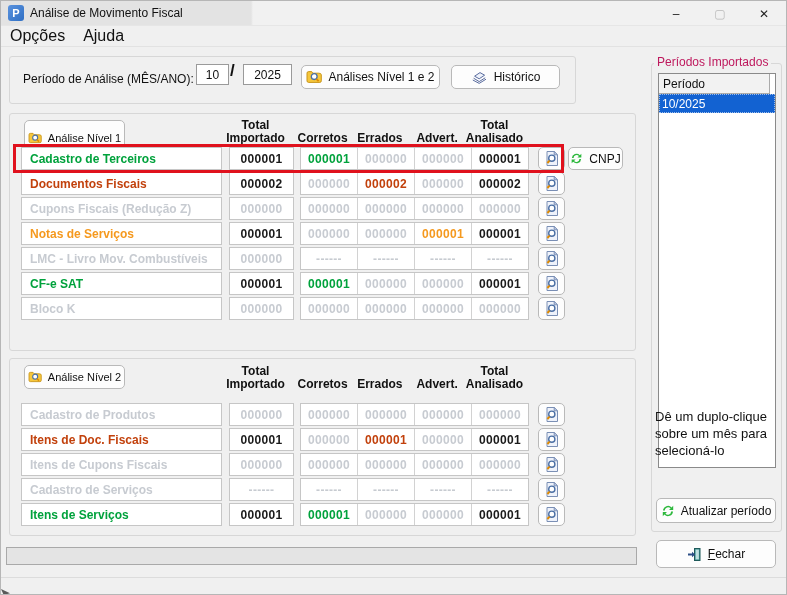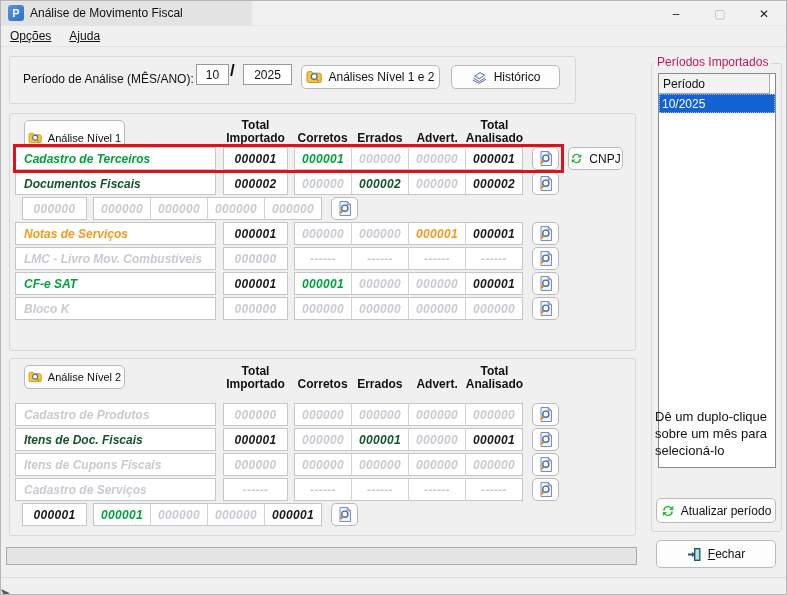--- a/index.html
+++ b/index.html
@@ -14,55 +14,55 @@
   .app-icon { width:16px; height:16px; margin:0 6px 0 7px; background:linear-gradient(135deg,#5b93de,#2f6fc4);
     border-radius:3px; color:#fff; font-size:11px; font-weight:bold; display:flex; align-items:center; justify-content:center; }
   .title-text { font-size:12px; color:#111; }
   .win-btns { position:absolute; right:0; top:0; height:25px; display:flex; }
   .win-btn { width:44px; height:25px; display:flex; align-items:center; justify-content:center; font-size:12px; color:#222; }
   .win-btn.max { color:#b9b9b9; }
 
   
   .menubar { position:absolute; left:0; top:25px; width:100%; height:21px; display:flex; align-items:center;
     background:#f0f0f0; border-bottom:1px solid #e2e2e2; }
-  .menu-item { font-size:12px; color:#111; padding:2px 9px;text-decoration:underline; }
+  .menu-item { font-size:16px; color:#111; padding:2px 9px; }
 
   
   .panel { position:absolute; border:1px solid #d7d7d7; border-radius:3px; background:transparent; }
   .btn { position:absolute; background:#fdfdfd; border:1px solid #b9b9b9; border-radius:5px;
     font-size:12px; color:#111; display:flex; align-items:center; justify-content:center; gap:6px;
     font-family:"Liberation Sans",sans-serif; cursor:default; }
   .btn svg { flex:0 0 auto; }
 
   
   .period-label { position:absolute; left:22px; top:71px; font-size:12px; color:#111; }
   .field { position:absolute; background:#fff; border:1px solid #9a9a9a; font-size:12px; color:#111;
     display:flex; align-items:center; justify-content:center; }
   .slash { position:absolute; left:229px; top:60px; font-size:17px; font-weight:bold; color:#111; }
 
   
   .thead { position:absolute; left:222px; width:300px; display:flex; align-items:flex-end; }
   .th { font-size:12px; font-weight:bold; color:#111; text-align:center; white-space:pre-line; line-height:13px; }
   .th.w-tot { width:65px; } .th-gap { width:6px; } .th.w-col { width:57.25px; }
 
   
-  .rows { position:absolute; left:14px;font-style:italic; }
+  .rows { position:absolute; left:20px; }
   .trow { display:flex; height:23px; margin-bottom:2px; align-items:stretch; }
   .cell { background:#fff; border:1px solid #c6c6c6; display:flex; align-items:center; font-size:12px; font-weight:bold; }
   .cell.lbl { width:201px; padding-left:8px; }
   .sp7 { width:7px; } .sp6 { width:6px; } .sp9 { width:9px; }
   .cell.tot { width:65px; justify-content:center; }
   .cgroup { display:flex; width:229px; border:1px solid #c6c6c6; background:#fff; }
   .cgroup .val.g { flex:1; border:none; border-left:1px solid #d2d2d2; justify-content:center; background:transparent; }
   .cgroup .val.g:first-child { border-left:none; }
   .val { display:flex; align-items:center; font-size:12px; font-weight:bold; letter-spacing:.3px; }
   .magbtn { width:27px; height:23px; background:#fdfdfd; border:1px solid #b9b9b9; border-radius:5px;
     display:flex; align-items:center; justify-content:center; padding:0; }
 
-  .c-black { color:#1a1a1a; } .c-green { color:#00a23c; } .c-red { color:#14532d; }
+  .c-black { color:#1a1a1a; } .c-green { color:#00a23c; } .c-red { color:#c2410c; }
   .c-orange { color:#f5991e; } .c-grey { color:#c7cbd1; }
 
   .hl-rect { position:absolute; left:12px; top:143px; width:551px; height:29px;
     border:3px solid #e0111d; pointer-events:none; z-index:6; }
 
   
   .grp-label { position:absolute; font-size:12px; color:#be185d; background:#f0f0f0; padding:0 3px; z-index:2; }
   .listbox { position:absolute; left:657px; top:72px; width:118px; height:395px; background:#fff; border:1px solid #8a8a8a; }
   .list-header { height:20px; width:calc(100% - 5px); background:#f2f2f2; border-right:1px solid #aaa; border-bottom:1px solid #aaa;
     font-size:12px; color:#111; display:flex; align-items:center; padding-left:4px; }
@@ -176,20 +176,21 @@
       <svg width="16" height="17" viewBox="0 0 16 17">
         <path d="M3 1.5 h7.2 l3.3 3.3 V15.5 H3 z" fill="#eef2fb" stroke="#7a8fb5" stroke-width="1"></path>
         <path d="M10.2 1.5 l3.3 3.3 h-3.3 z" fill="#cfd9ee" stroke="#7a8fb5" stroke-width="1"></path>
         <circle cx="7.8" cy="8.2" r="3.1" fill="#ffffff" stroke="#4a6fa5" stroke-width="1.4"></circle>
         <line x1="5.6" y1="10.6" x2="3.4" y2="13" stroke="#e08a00" stroke-width="2"></line>
       </svg>
     </button>
   </div>
 
   <div class="trow">
+    <div class="cell lbl c-grey">Cupons Fiscais (Redução Z)</div>
     <div class="sp7"></div>
     <div class="cell tot val c-grey">000000</div>
     <div class="sp6"></div>
     <div class="cgroup">
       <div class="val g c-grey">000000</div>
       <div class="val g c-grey">000000</div>
       <div class="val g c-grey">000000</div>
       <div class="val g c-grey">000000</div>
     </div>
     <div class="sp9"></div>
@@ -402,20 +403,21 @@
       <svg width="16" height="17" viewBox="0 0 16 17">
         <path d="M3 1.5 h7.2 l3.3 3.3 V15.5 H3 z" fill="#eef2fb" stroke="#7a8fb5" stroke-width="1"></path>
         <path d="M10.2 1.5 l3.3 3.3 h-3.3 z" fill="#cfd9ee" stroke="#7a8fb5" stroke-width="1"></path>
         <circle cx="7.8" cy="8.2" r="3.1" fill="#ffffff" stroke="#4a6fa5" stroke-width="1.4"></circle>
         <line x1="5.6" y1="10.6" x2="3.4" y2="13" stroke="#e08a00" stroke-width="2"></line>
       </svg>
     </button>
   </div>
 
   <div class="trow">
+    <div class="cell lbl c-green">Itens de Serviços</div>
     <div class="sp7"></div>
     <div class="cell tot val c-black">000001</div>
     <div class="sp6"></div>
     <div class="cgroup">
       <div class="val g c-green">000001</div>
       <div class="val g c-grey">000000</div>
       <div class="val g c-grey">000000</div>
       <div class="val g c-black">000001</div>
     </div>
     <div class="sp9"></div>

